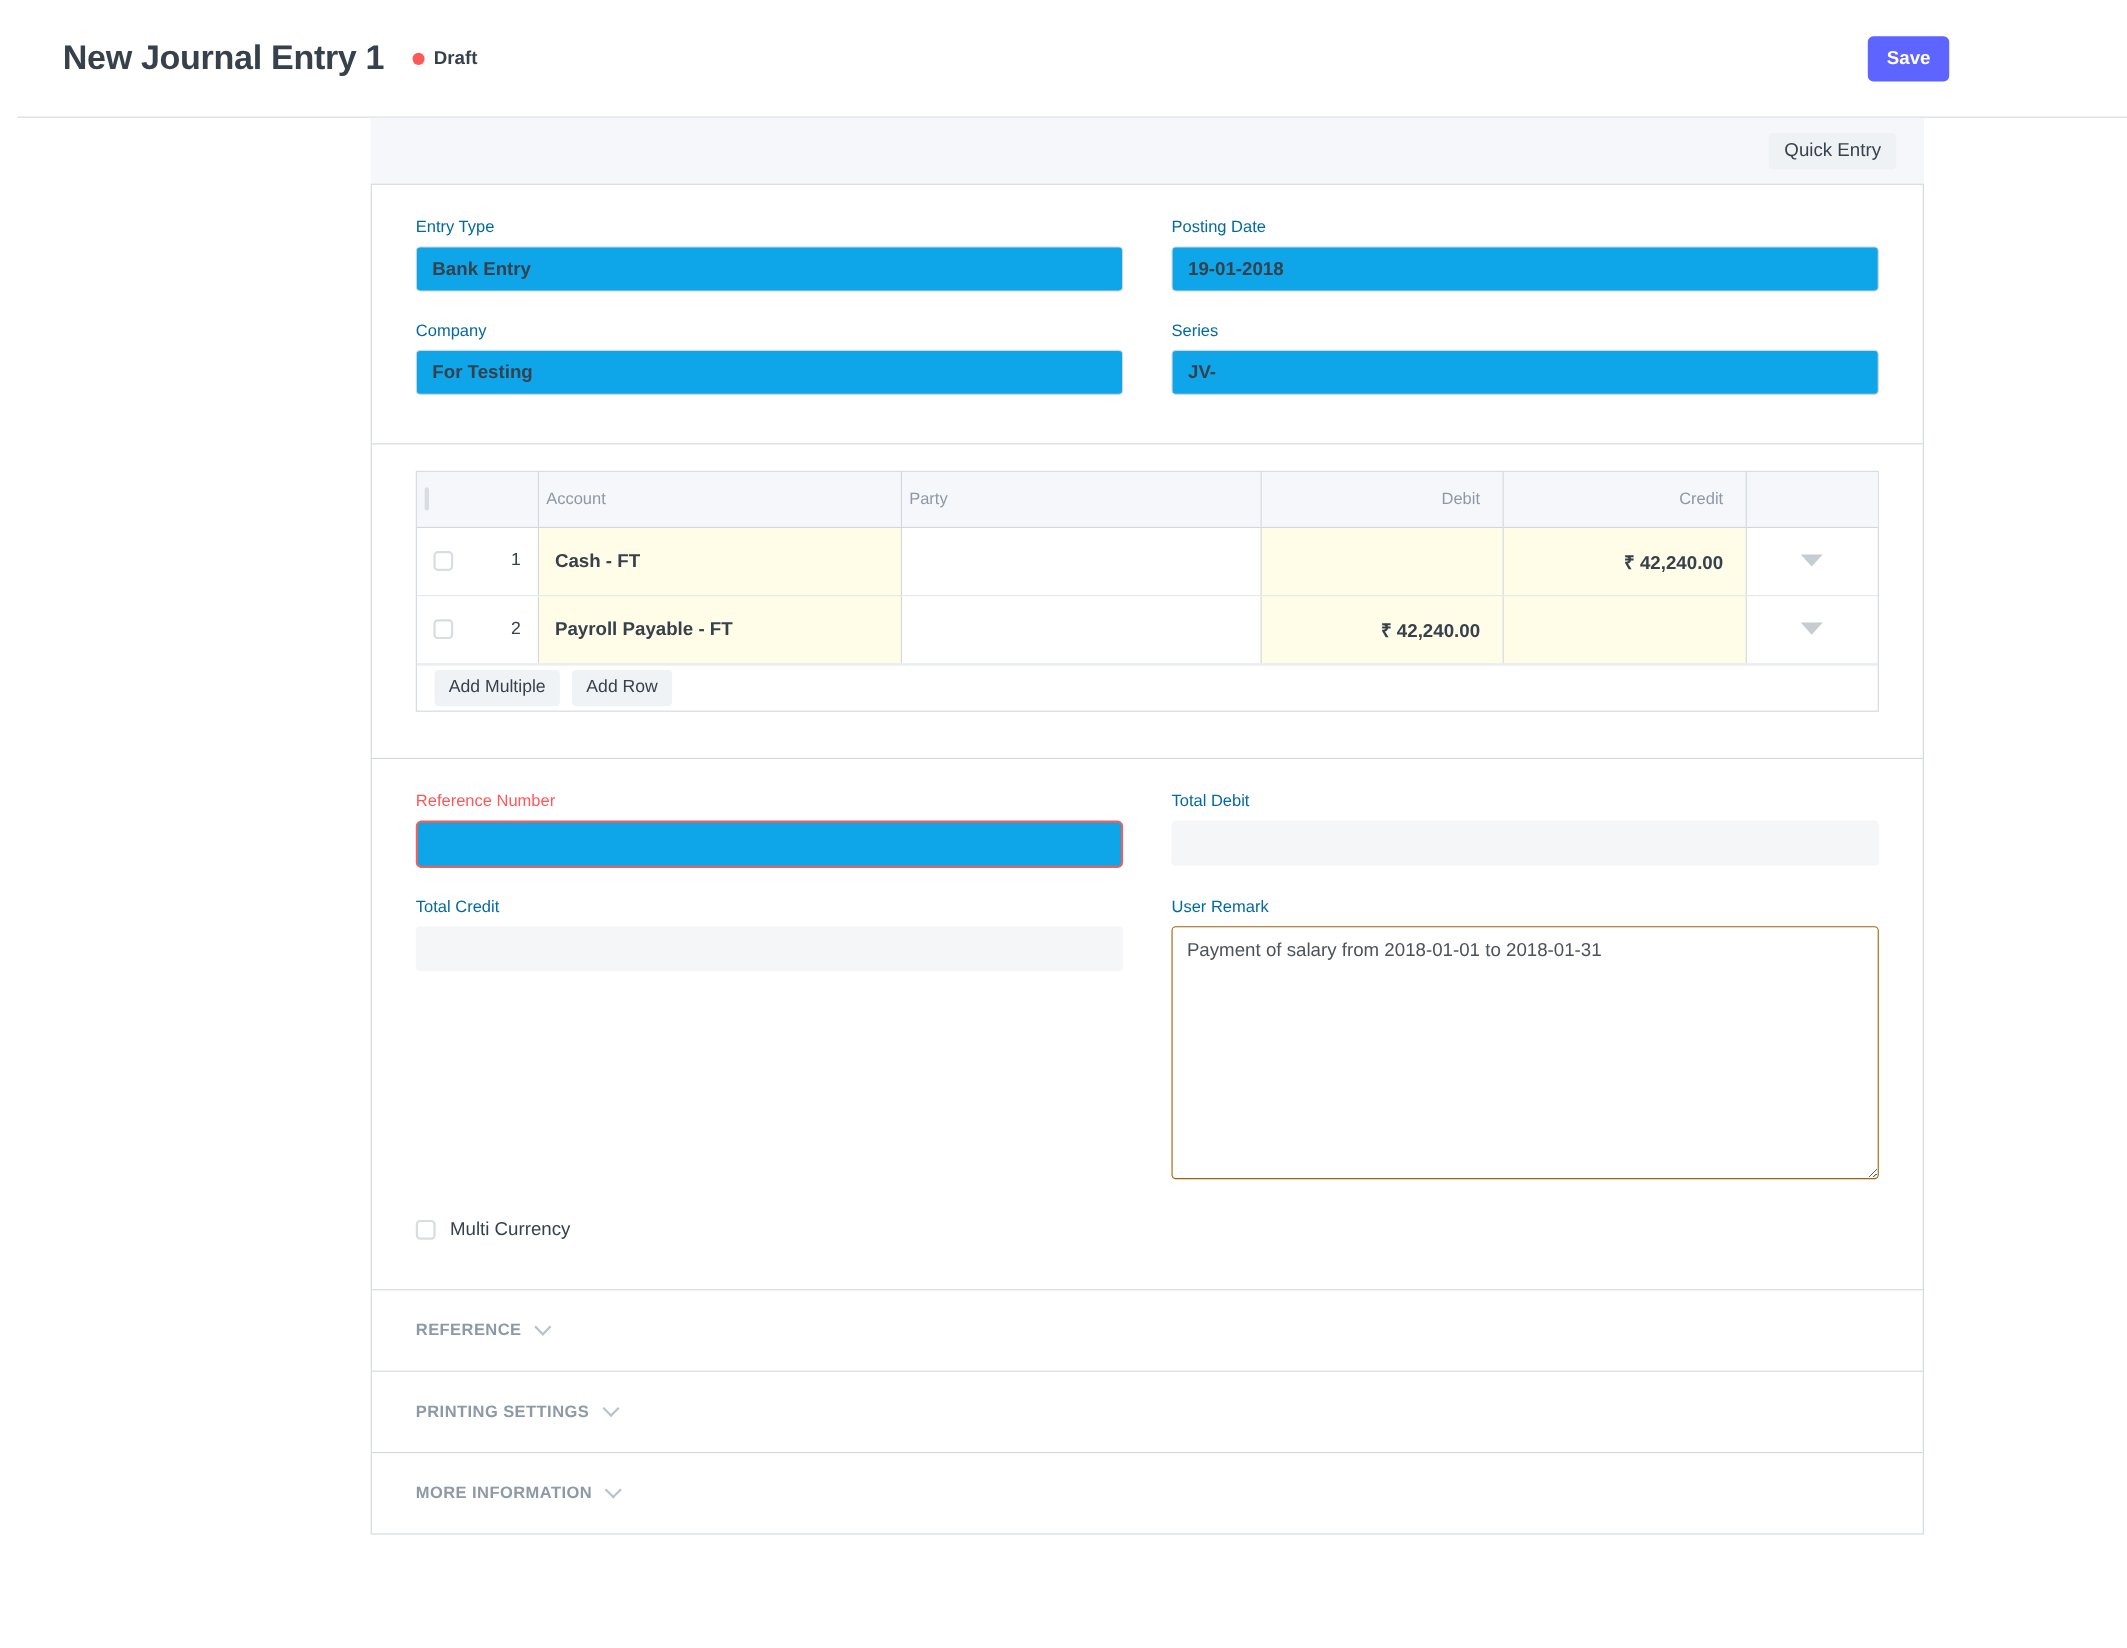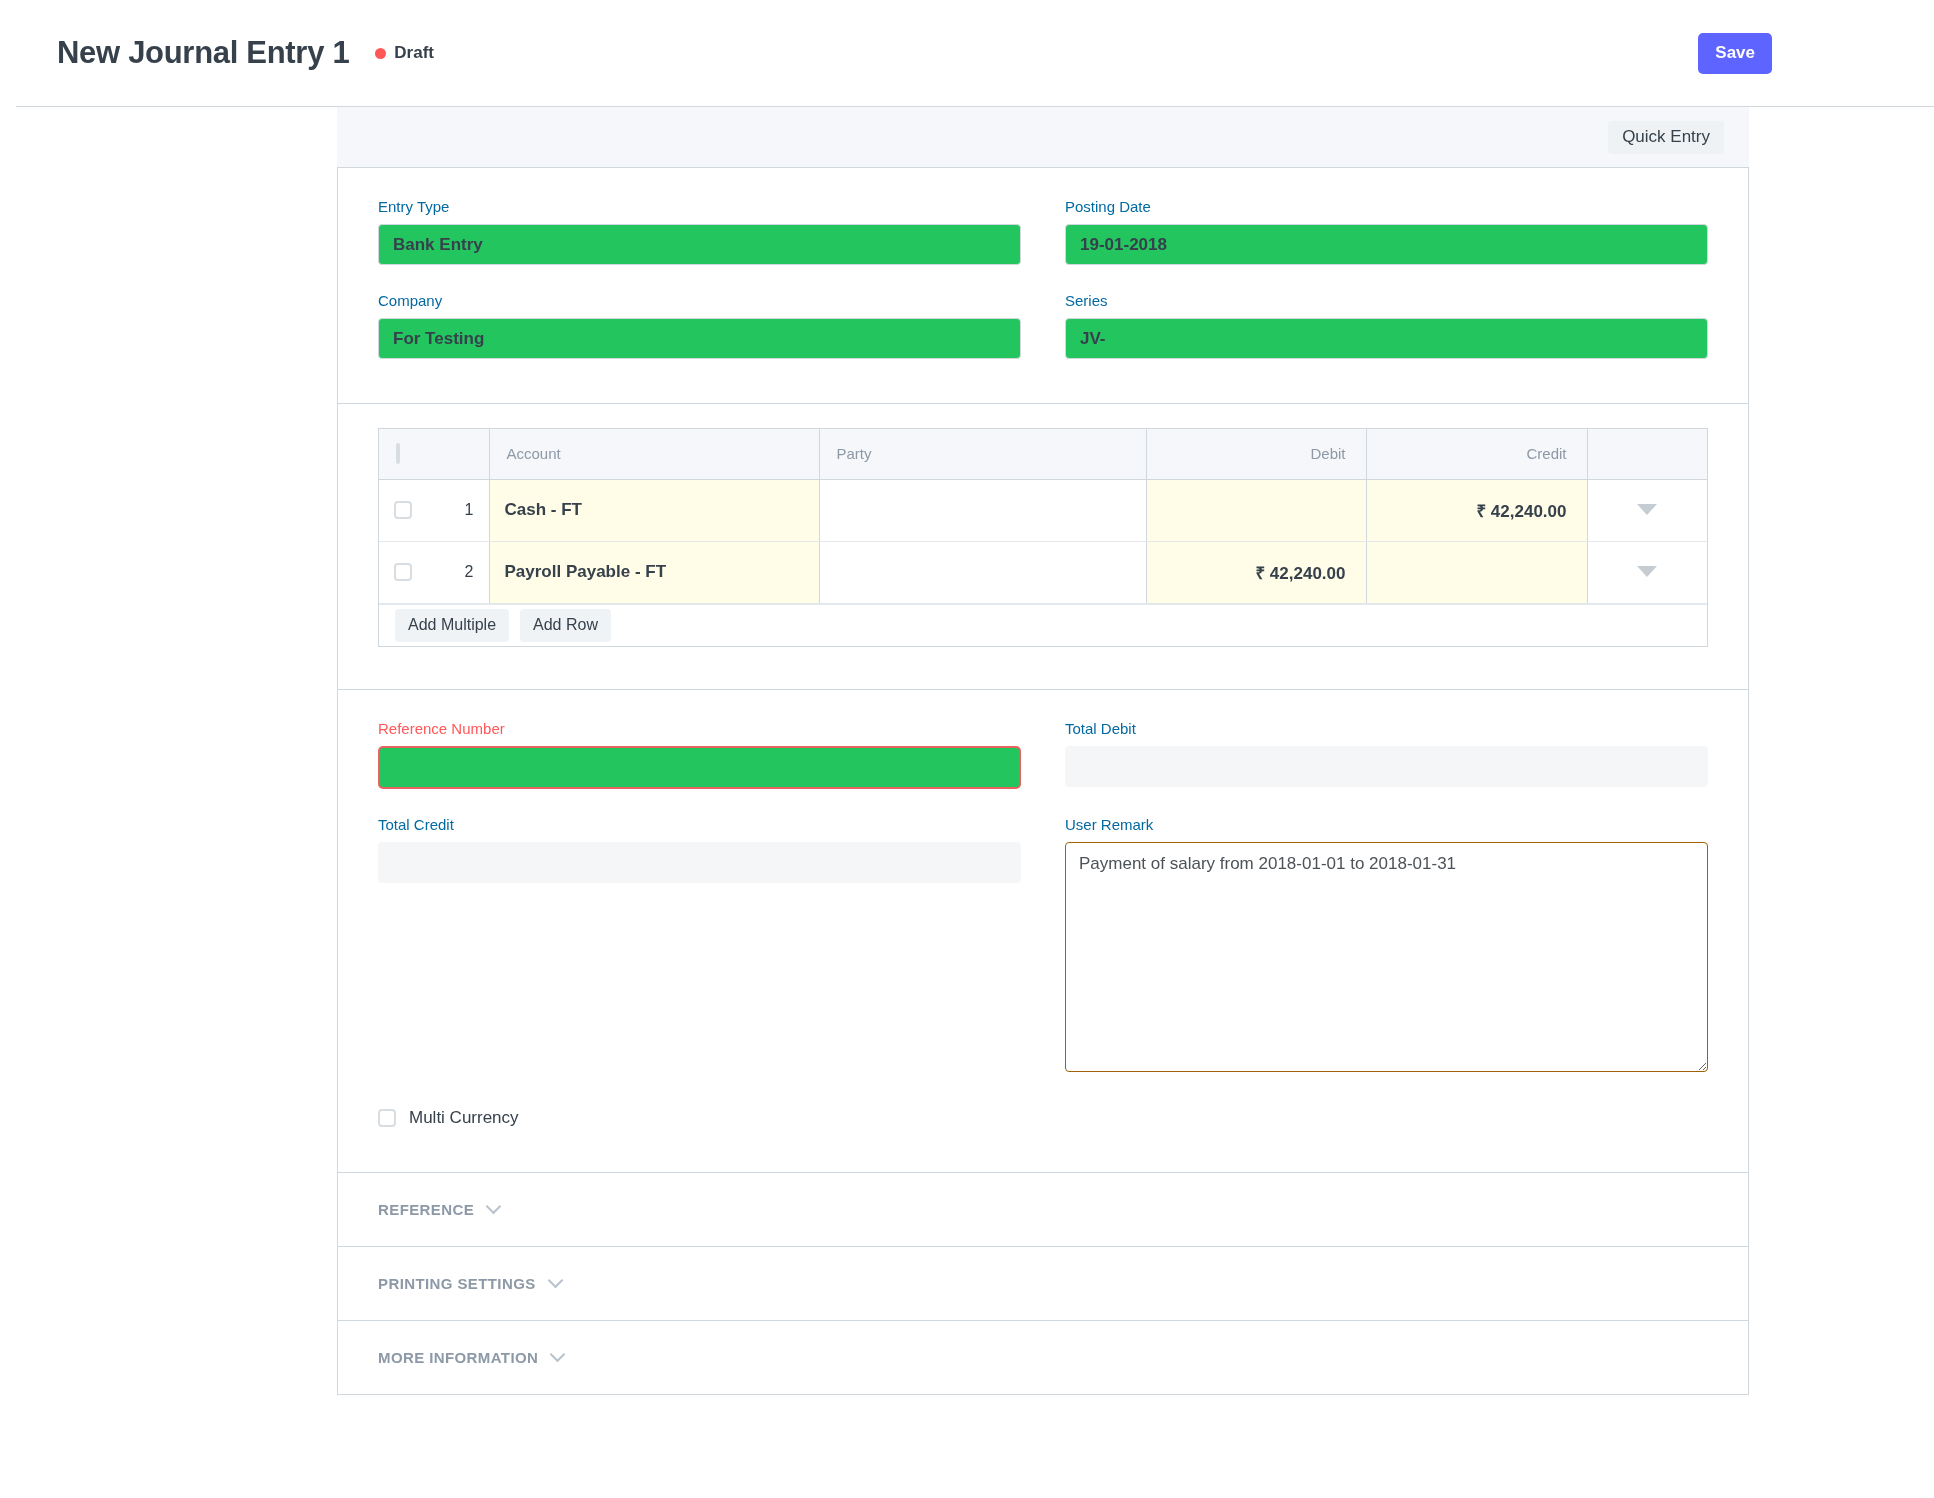--- a/index.html
+++ b/index.html
@@ -43,21 +43,21 @@
   .form-card { background:#fff; border:1px solid #d1d8dd; }
 
   .form-section { padding:30px 40px 44px; }
   .form-section + .form-section { border-top:1px solid #d1d8dd; }
   .two-col { display:grid; grid-template-columns:1fr 1fr; column-gap:44px; row-gap:27px; }
 
   .field-label { font-size:15px; color:#0369a1; margin-bottom:9px; }
   .field-label.reqd { color:#ff5858; }
   .control-input {
     width:100%; height:41px; border:1px solid #d1d8dd; border-radius:4px;
-    background:#22c55e; padding:0 14px; font-size:17px; font-weight:700;
+    background:#0ea5e9; padding:0 14px; font-size:17px; font-weight:700;
     color:#36414c; font-family:inherit; outline:none;
   }
   .control-input.error { border:2px solid #e8625e; border-radius:5px; height:43px; font-weight:400; }
   .disabled-box { width:100%; height:41px; background:#f4f6f8; border-radius:4px; }
   .control-textarea {
     width:100%; height:230px; border:1px solid #a16207; border-radius:4px;
     background:#fff; padding:10px 13px; font-size:17px; color:#4c5257;
     font-family:inherit; resize:both; outline:none; line-height:1.35;
   }
   .checkbox-row { display:flex; align-items:center; margin-top:4px; }
@@ -71,21 +71,21 @@
   .grid-section { padding:24px 40px 42px; }
   .grid-wrapper { border:1px solid #d1d8dd; }
   table.grid { width:100%; border-collapse:collapse; table-layout:fixed; }
   table.grid col.c-idx { width:110px; }
   table.grid col.c-account { width:330px; }
   table.grid col.c-party { width:327px; }
   table.grid col.c-debit { width:220px; }
   table.grid col.c-credit { width:221px; }
   table.grid th {
     height:50px; background:#f5f7fa; font-weight:400; font-size:15px; color:#8d99a6;
-    text-align:left; padding:0 17px; border-bottom:1px solid #d1d8dd;
+    text-align:left; padding:0 7px; border-bottom:1px solid #d1d8dd;
   }
   table.grid th.num, table.grid td.num { text-align:right; padding:0 20px; }
   table.grid th + th, table.grid td + td { border-left:1px solid #d1d8dd; }
   table.grid td { height:62px; font-size:17px; padding:0 15px; border-bottom:1px solid #e3e8ec; }
   td.cell-cream { background:#fffce7; }
   td.cell-bold { font-weight:700; color:#36414c; }
   td.cell-idx { padding:0 18px 0 12px; }
   .idx-inner { display:flex; align-items:center; justify-content:space-between; }
   .row-index { font-size:16px; color:#36414c; }
   td.cell-caret { text-align:center; }

